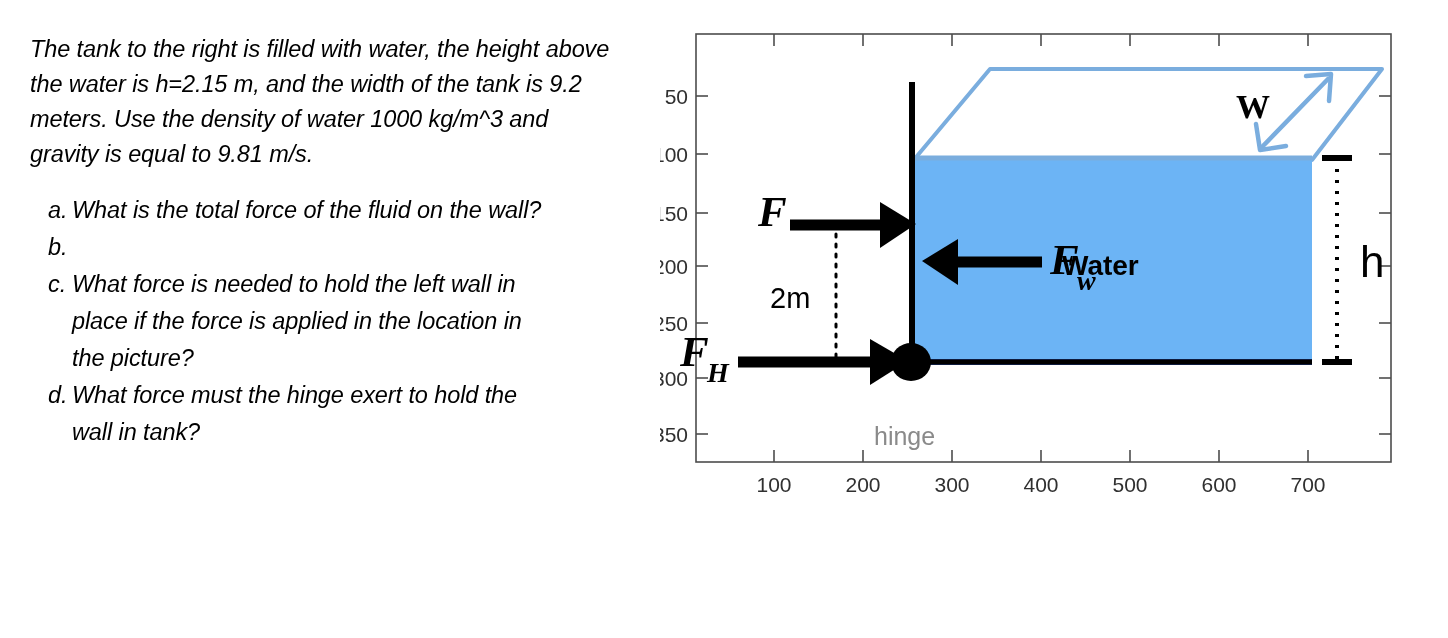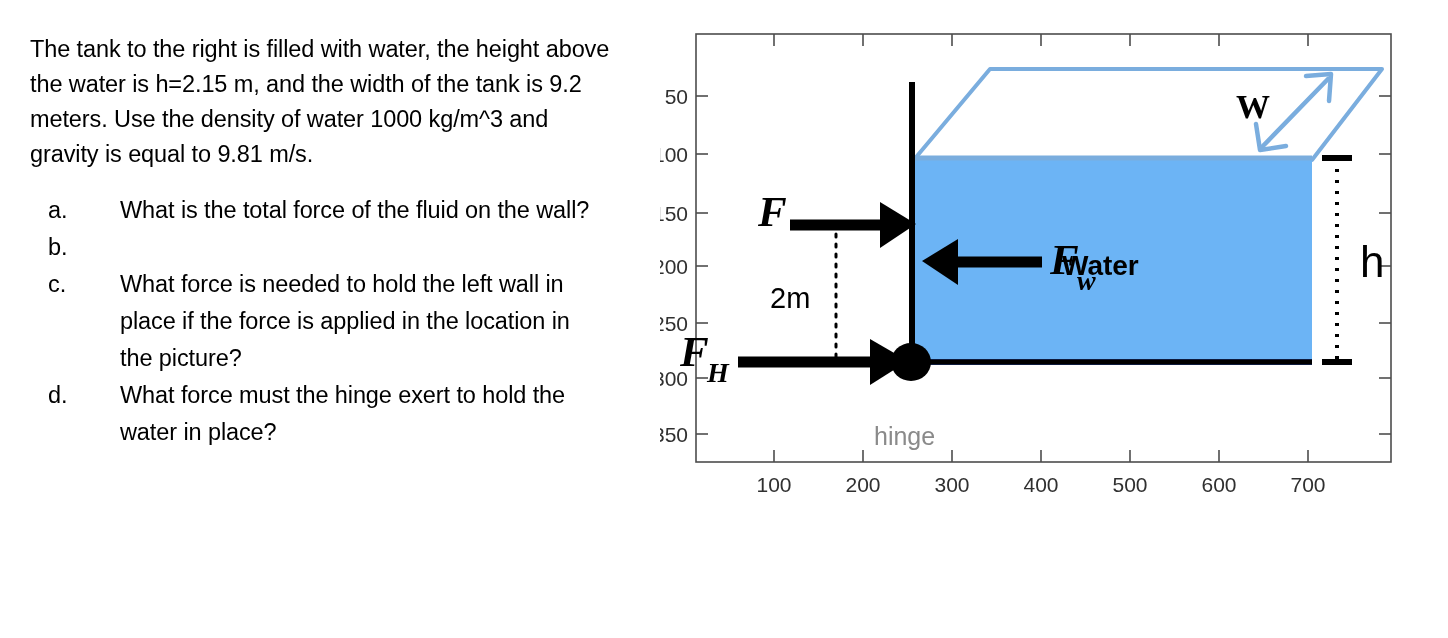--- a/index.html
+++ b/index.html
@@ -21,20 +21,21 @@
     inset: 0;
     display: flex;
     flex-direction: row;
   }
 
   
   .problem-pane {
     width: 660px;
     padding: 32px 18px 0 30px;
     box-sizing: border-box;
+    font-style: italic;
   }
   .intro-paragraph {
     font-size: 23.5px;
     line-height: 35px;
     letter-spacing: -0.1px;
     margin: 0 0 20px 0;
     max-width: 585px;
   }
   .question-list {
     margin: 0;
@@ -54,21 +55,20 @@
     padding-left: 18px;
     box-sizing: border-box;
     font-size: 23.5px;
     line-height: 37px;
   }
   .question-text {
     font-size: 23.5px;
     line-height: 37px;
     letter-spacing: -0.1px;
     max-width: 478px;
-    margin-left: 48px;
   }
 
   
   .figure-pane {
     position: relative;
     flex: 1 1 auto;
   }
   .figure-svg {
     position: absolute;
     left: 0;
@@ -121,21 +121,21 @@
       </li>
       <li class="question-item">
         <span class="question-marker">b.</span>
       </li>
       <li class="question-item">
         <span class="question-marker">c.</span>
         <span class="question-text">What force is needed to hold the left wall in place if the force is applied in the location in the picture?</span>
       </li>
       <li class="question-item">
         <span class="question-marker">d.</span>
-        <span class="question-text">What force must the hinge exert to hold the water in place?</span>
+        <span class="question-text">What force must the hinge exert to hold the wall in tank?</span>
       </li>
     </ol>
   </section>
 
   <section class="figure-pane">
     <svg class="figure-svg" width="788" height="638" viewBox="0 0 788 638">
 
       <g>
         <rect x="36" y="34" width="695" height="428" fill="none" stroke="#4d4d4d" stroke-width="1.6"></rect>
       </g>

